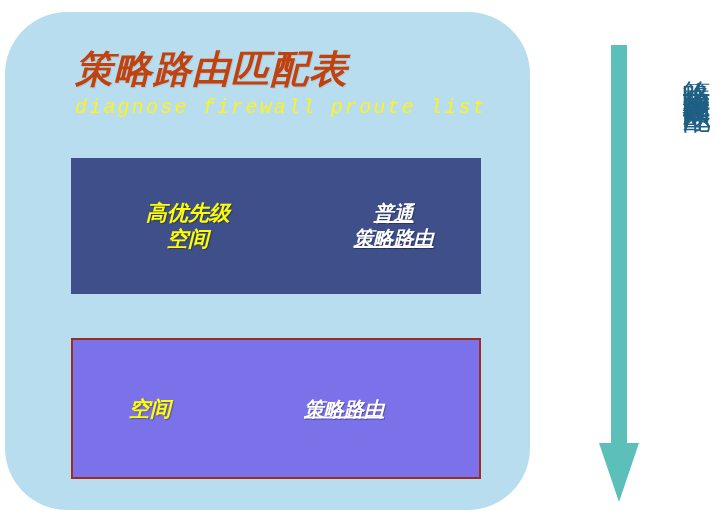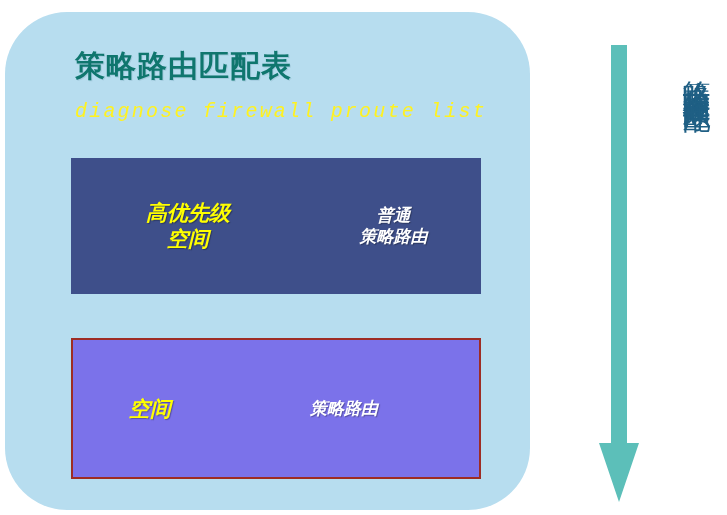--- a/index.html
+++ b/index.html
@@ -35,30 +35,31 @@
   }
 
   
   .heading-wrap {
     position: absolute;
     left: 70px;
     top: 38px;
     width: 430px;
   }
   .title {
-    font-size: 30px;
+    font-size: 38px;
     font-weight: bold;
-    color: #0f766e;
+    font-style: italic;
+    color: #c2410c;
     letter-spacing: 1px;
     line-height: 1.05;
     white-space: nowrap;
     text-shadow: 1px 1px 0 rgba(150,190,210,0.55);
   }
   .subtitle {
-    margin-top: 18px;
+    margin-top: 6px;
     font-family: "Liberation Mono", "DejaVu Sans Mono", monospace;
     font-size: 20px;
     font-style: italic;
     color: #FFF21F;
     letter-spacing: 2.2px;
     white-space: nowrap;
   }
 
   
   .box {
@@ -93,25 +94,26 @@
     line-height: 1.25;
     text-align: center;
     white-space: nowrap;
     text-shadow: 1px 1px 1px rgba(0,0,0,0.30);
   }
 
   .route-label {
     color: #FFFFFF;
     font-weight: bold;
     font-style: italic;
-    font-size: 17px;
+    font-size: 20px;
     line-height: 1.25;
     text-align: center;
     white-space: nowrap;
     text-shadow: 1px 1px 1px rgba(0,0,0,0.30);
+    text-decoration: underline;
   }
 
   
   .box-high .space-label {
     position: absolute;
     left: 52px;
     top: 50%;
     transform: translateY(-50%);
     width: 130px;
   }

